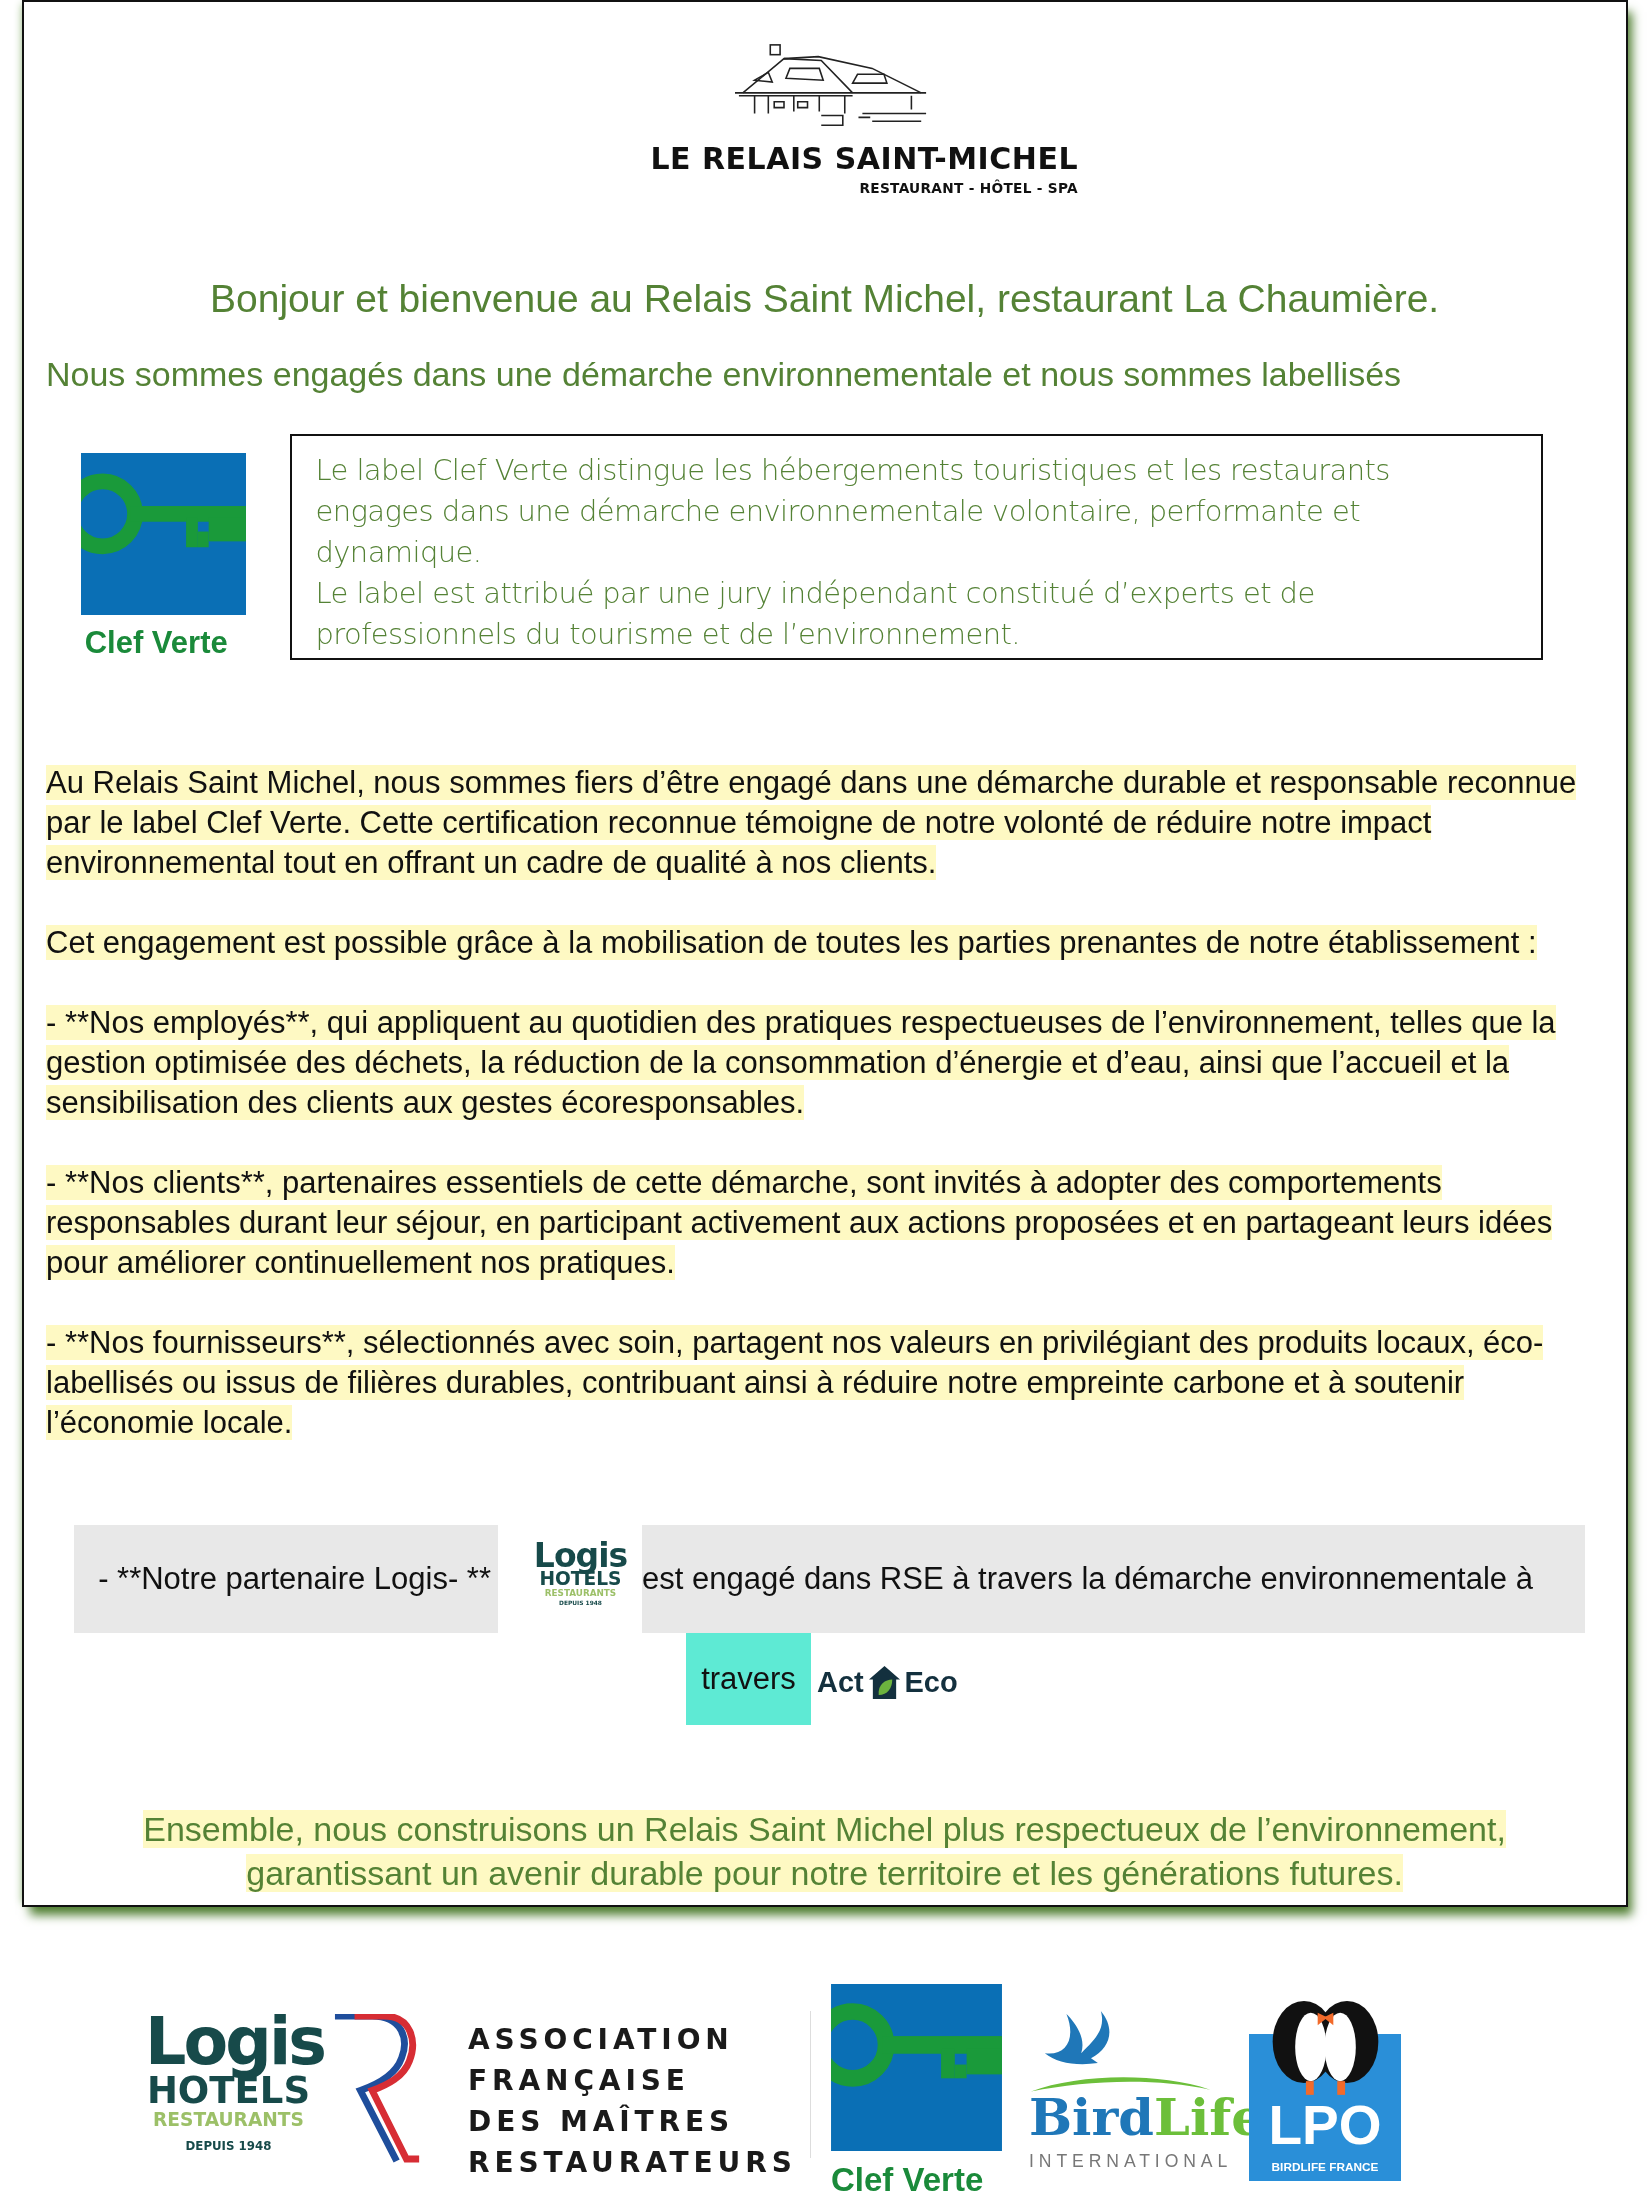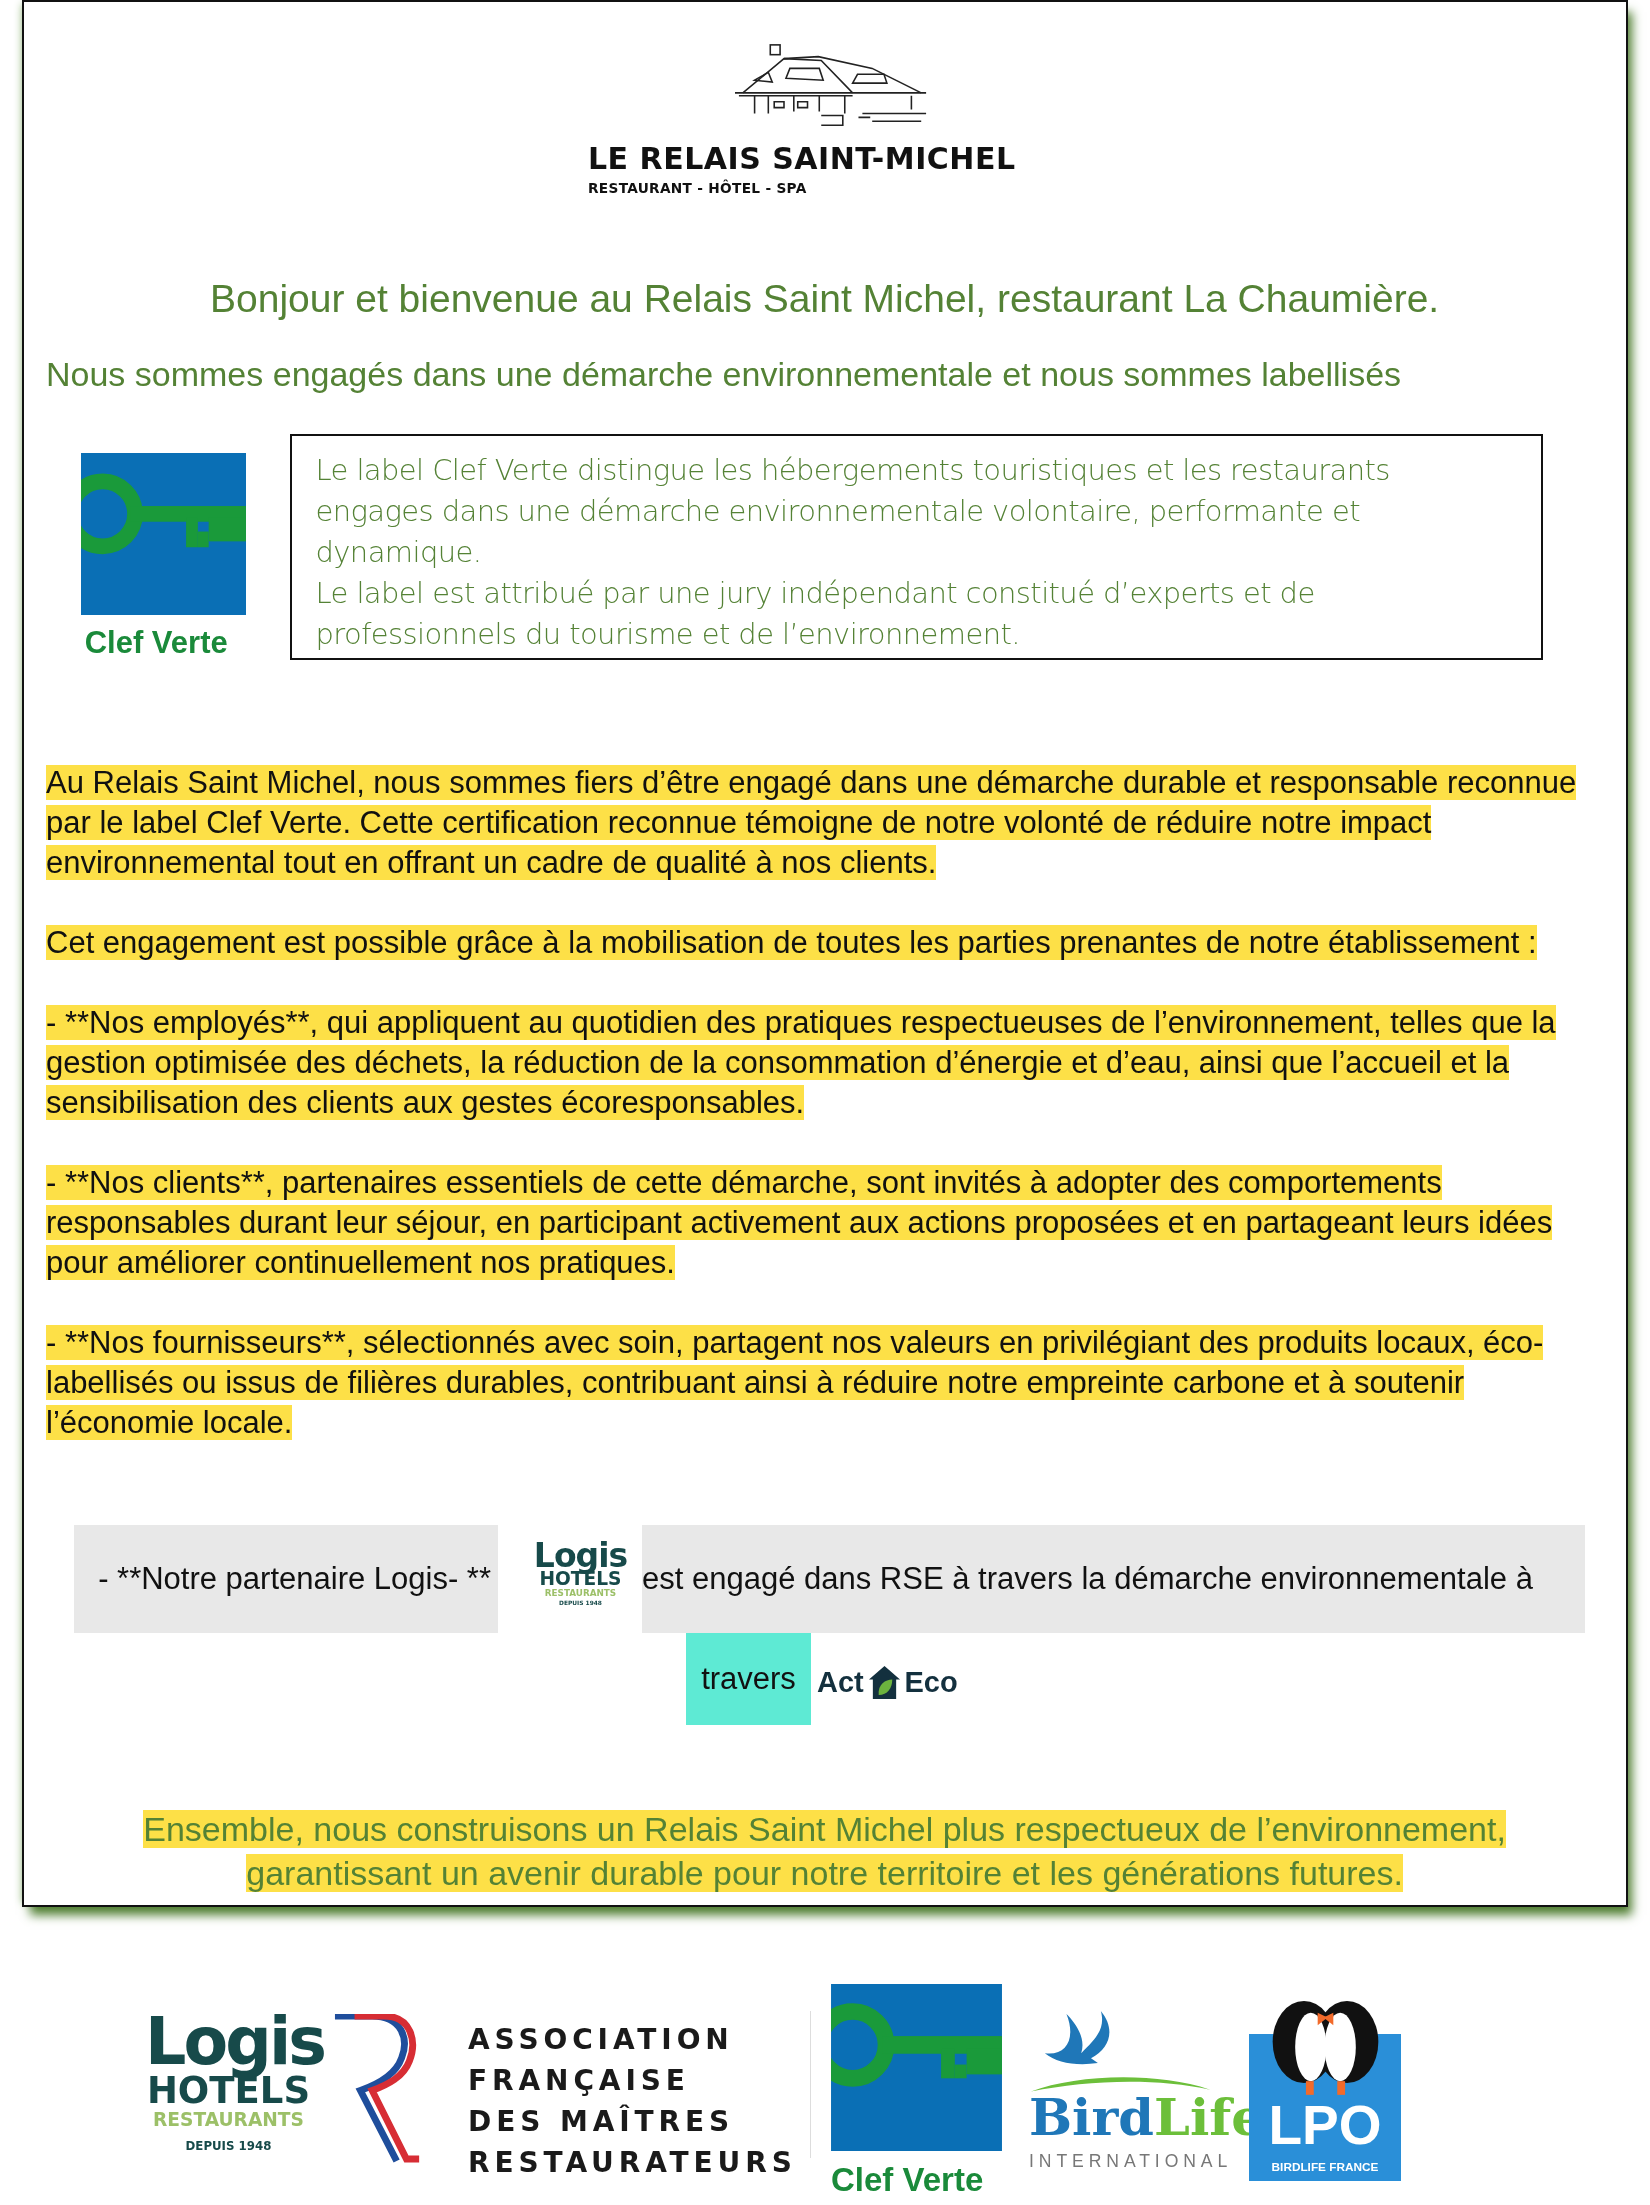--- a/index.html
+++ b/index.html
@@ -3,38 +3,38 @@
 <meta charset="utf-8">
 <style>
   html, body { margin:0; padding:0; background:#ffffff; }
   body { width:1651px; height:2205px; position:relative; overflow:hidden; font-family:"Liberation Sans", sans-serif; }
   .frame {
     position:absolute; left:21.6px; top:0; width:1606px; height:1907px;
     border:2px solid #111; border-top-width:2px; background:#fff;
     box-shadow: 5.9px 9.8px 9.8px -2px #4e7d2f, -3.9px 0 7.8px -3.9px #9fbf8a;
     box-sizing:border-box;
   }
-  .logo-main { position:absolute; left:588px; top:39px; width:490px; text-align:left; }
+  .logo-main { position:absolute; left:588px; top:39px; width:490px; text-align:right; }
   .logo-house { display:block; margin:0 auto; width:216px; height:98px; }
   .logo-title { font-family:"DejaVu Sans", sans-serif; font-weight:bold; font-size:30px; color:#111; letter-spacing:0.5px; margin-top:3.9px; white-space:nowrap; }
   .logo-sub { font-family:"DejaVu Sans", sans-serif; font-weight:bold; font-size:13.7px; color:#111; margin-top:3.9px; letter-spacing:0.3px; }
 
   .headline { position:absolute; left:21.6px; width:1606px; top:277px; text-align:center; color:#548235; font-size:39px; }
   .subline { position:absolute; left:46px; top:355px; color:#548235; font-size:34px; white-space:nowrap; }
 
   .cv-logo { position:absolute; left:71px; top:453px; width:186px; }
   .cv-square { width:165px; height:162px; margin-left:9.8px; background:#0a6fb5; position:relative; overflow:hidden; }
   .cv-label { color:#1a8a3a; font-weight:bold; font-size:31px; margin-top:9.8px; margin-left:13.7px; white-space:nowrap; }
 
   .cv-box { position:absolute; left:290px; top:434px; width:1253px; height:226px; border:2px solid #111; box-sizing:border-box; padding:13.7px 0 0 23.5px; }
   .cv-box p { margin:0; color:#548235; font-family:"DejaVu Sans", sans-serif; font-size:29px; line-height:41px; font-weight:300; letter-spacing:-0.6px; }
 
   .body-text { position:absolute; left:46px; top:763px; width:1568px; font-size:31px; line-height:40px; color:#111; }
   .body-text p { margin:0 0 40px 0; }
-  .hl { background:#fde047; box-decoration-break:clone; -webkit-box-decoration-break:clone; }
+  .hl { background:#fef9c3; box-decoration-break:clone; -webkit-box-decoration-break:clone; }
 
   .partner-row { position:absolute; left:74px; top:1525px; width:1509px; }
   .pr-left { position:absolute; left:0; top:0; width:424px; height:108px; background:#e8e8e8; font-size:31px; line-height:108px; text-align:right; padding-right:7px; box-sizing:border-box; color:#111; white-space:nowrap; }
   .pr-logis { position:absolute; left:443px; top:13.7px; width:127px; height:88px; text-align:center; }
   .pr-right { position:absolute; left:568px; top:0; width:943px; height:108px; background:#e8e8e8; font-size:31px; line-height:108px; color:#111; white-space:nowrap; }
   .pr-travers { position:absolute; left:612px; top:108px; width:125px; height:92px; background:#5eead4; font-size:31px; line-height:92px; text-align:center; color:#111; }
   .pr-acteco { position:absolute; left:743px; top:138px; height:39px; display:flex; align-items:center; gap:3.9px; font-weight:bold; font-size:29px; color:#13303e; }
 
   .closing { position:absolute; left:21.6px; width:1606px; top:1807px; text-align:center; color:#548235; font-size:34px; line-height:44px; }
 

